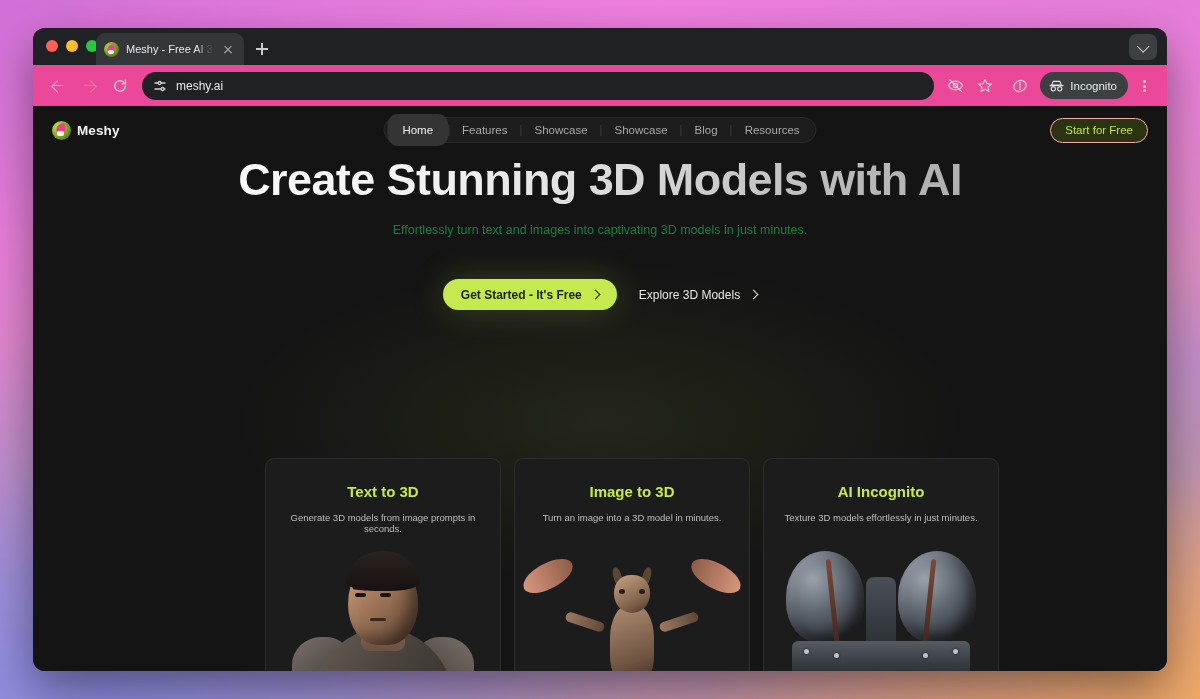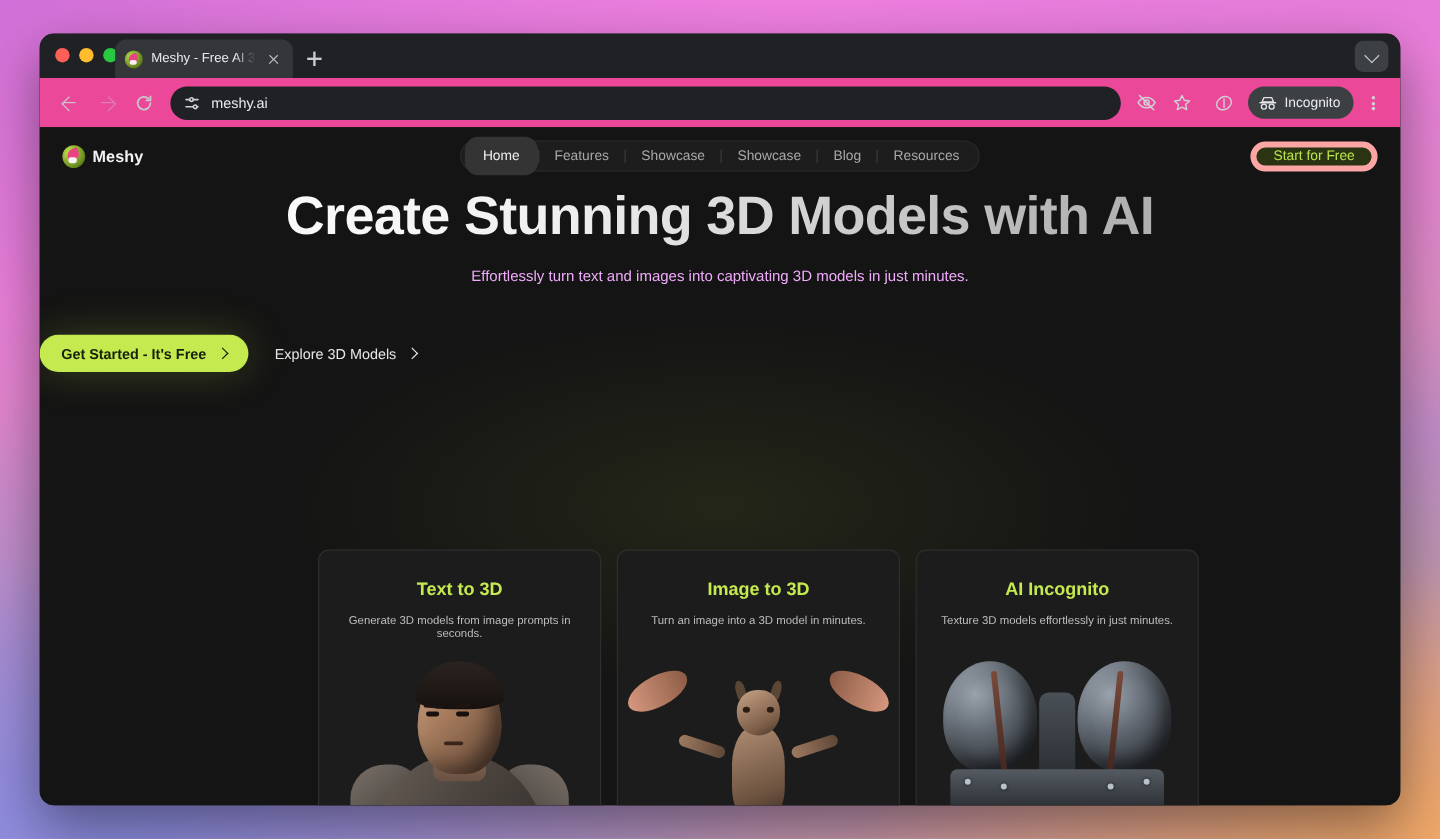--- a/index.html
+++ b/index.html
@@ -157,34 +157,34 @@
   }
   .nav-item {
     font-size:11.5px; color:#a8a8a8; padding:0 13px; height:20px;
     display:flex; align-items:center; border-radius:11px; white-space:nowrap;
   }
   .nav-item.active { background:#343434; color:#f0f0f0; padding:16px 15px; }
   .nav-sep { width:1px; height:11px; background:#3a3a3a; }
 
   .cta-header {
     margin-left:auto; height:25px; padding:0 14px; border-radius:13px;
-    background:#2a3312; border:5px solid #fca5a5; color:#b9e34a;
+    background:#2a3312; border:1px solid #fca5a5; color:#b9e34a;
     font-size:11.5px; display:flex; align-items:center; white-space:nowrap;
   }
 
   
   .hero { position:relative; text-align:center; z-index:2; }
   .hero-title {
     font-size:45px; font-weight:bold; letter-spacing:-.6px;
     background:linear-gradient(100deg, #ffffff 8%, #f0f0f0 38%, #b9b9b9 72%, #9d9d9d 100%);
     -webkit-background-clip:text; background-clip:text; color:transparent;
   }
-  .hero-sub { margin-top:17px; font-size:12.5px; color:#f0abfc; }
+  .hero-sub { margin-top:17px; font-size:12.5px; color:#15803d; }
   .hero-actions {
-    margin-top:42px; display:flex; align-items:center; justify-content:flex-start; gap:22px;
+    margin-top:42px; display:flex; align-items:center; justify-content:center; gap:22px;
   }
   .btn-primary {
     height:31px; padding:0 18px; border-radius:16px; background:#c5ea4f; color:#17200a;
     font-size:12px; font-weight:bold; display:flex; align-items:center; gap:10px;
     box-shadow:0 0 34px rgba(197,234,79,.22);
   }
   .btn-ghost {
     font-size:12px; color:#e6e6e6; display:flex; align-items:center; gap:10px;
   }
   .chev { width:7px; height:7px; border-top:1.7px solid currentColor; border-right:1.7px solid currentColor; transform:rotate(45deg); display:inline-block; }

